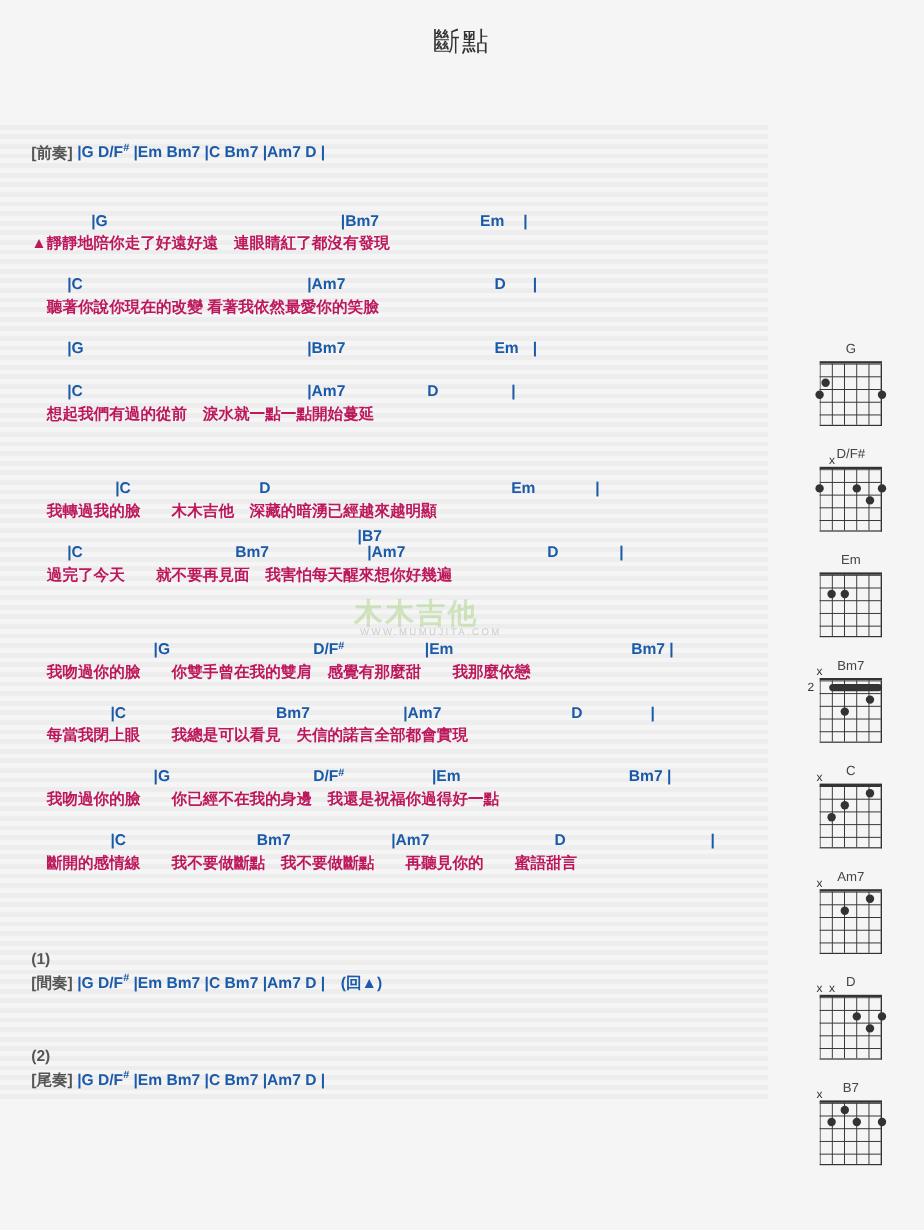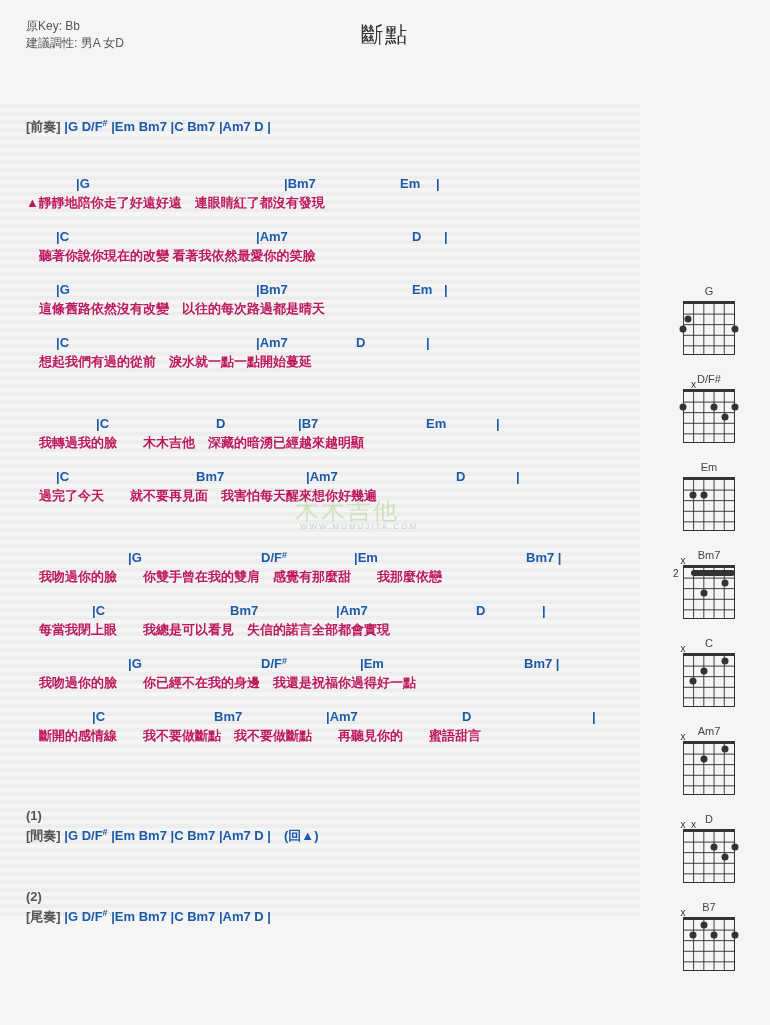--- a/index.html
+++ b/index.html
@@ -38,21 +38,21 @@
   .lyric-line { color: #be185d; font-size: 13px; height: 17px; position: relative; white-space: nowrap; }
   .intro-line { height: 20px; font-size: 13px; color: #555; margin-bottom: 38px; }
   .intro-line .chord { color: #1a5aa8; }
   .section-label { font-size: 13px; color: #555; margin-top: 18px; margin-bottom: 4px; }
   .inter-line { font-size: 13px; color: #555; height: 20px; }
   .inter-line .chord { color: #1a5aa8; }
   .sup { font-size: 9px; vertical-align: super; }
   .watermark {
     position: absolute;
     top: 495px; left: 295px;
-    font-size: 24px; font-weight: normal;
+    font-size: 24px; font-weight: bold;
     color: rgba(140,200,90,0.35);
     z-index: 0;
     letter-spacing: 2px;
   }
   .watermark-sub {
     position: absolute;
     top: 522px; left: 300px;
     font-size: 8px;
     color: rgba(140,140,140,0.4);
     letter-spacing: 2px;
@@ -88,24 +88,20 @@
 </style>
 </head>
 <body>
 
 <div class="stripes"></div>
 
 <div class="watermark">木木吉他</div>
 <div class="watermark-sub">WWW.MUMUJITA.COM</div>
 
 <div class="header">
-  <div class="key-info">
-    <div>原Key: Bb</div>
-    <div>建議調性: 男A 女D</div>
-  </div>
   <div class="title">斷點</div>
 </div>
 
 <div class="body">
   <div class="intro-line">
     <span>[前奏]</span>
     <span class="chord"> |G  D/F<span class="sup">#</span>  |Em  Bm7  |C  Bm7  |Am7  D  |</span>
   </div>
 
   <div id="verses-holder">
@@ -127,39 +123,38 @@
         </div>
         <div class="lyric-line">　聽著你說你現在的改變  看著我依然最愛你的笑臉</div>
       </div>
       <div class="line">
         <div class="chord-line">
           <span style="left: 30px;">|G</span>
           <span style="left: 230px;">|Bm7</span>
           <span style="left: 386px;">Em</span>
           <span style="left: 418px;">|</span>
         </div>
-        <div class="lyric-line">　這條舊路依然沒有改變　以往的每次路過都是晴天</div>
       </div>
       <div class="line">
         <div class="chord-line">
           <span style="left: 30px;">|C</span>
           <span style="left: 230px;">|Am7</span>
           <span style="left: 330px;">D</span>
           <span style="left: 400px;">|</span>
         </div>
         <div class="lyric-line">　想起我們有過的從前　淚水就一點一點開始蔓延</div>
       </div>
     </div>
   <div class="block-gap"></div>
   <div id="prechorus-holder">
       <div class="line">
         <div class="chord-line">
           <span style="left: 70px;">|C</span>
           <span style="left: 190px;">D</span>
-          <span style="left: 272px;">|B7</span>
+          <span style="left: 272px; margin-top: 40px;">|B7</span>
           <span style="left: 400px;">Em</span>
           <span style="left: 470px;">|</span>
         </div>
         <div class="lyric-line">　我轉過我的臉　　木木吉他　深藏的暗湧已經越來越明顯</div>
       </div>
       <div class="line">
         <div class="chord-line">
           <span style="left: 30px;">|C</span>
           <span style="left: 170px;">Bm7</span>
           <span style="left: 280px;">|Am7</span>

